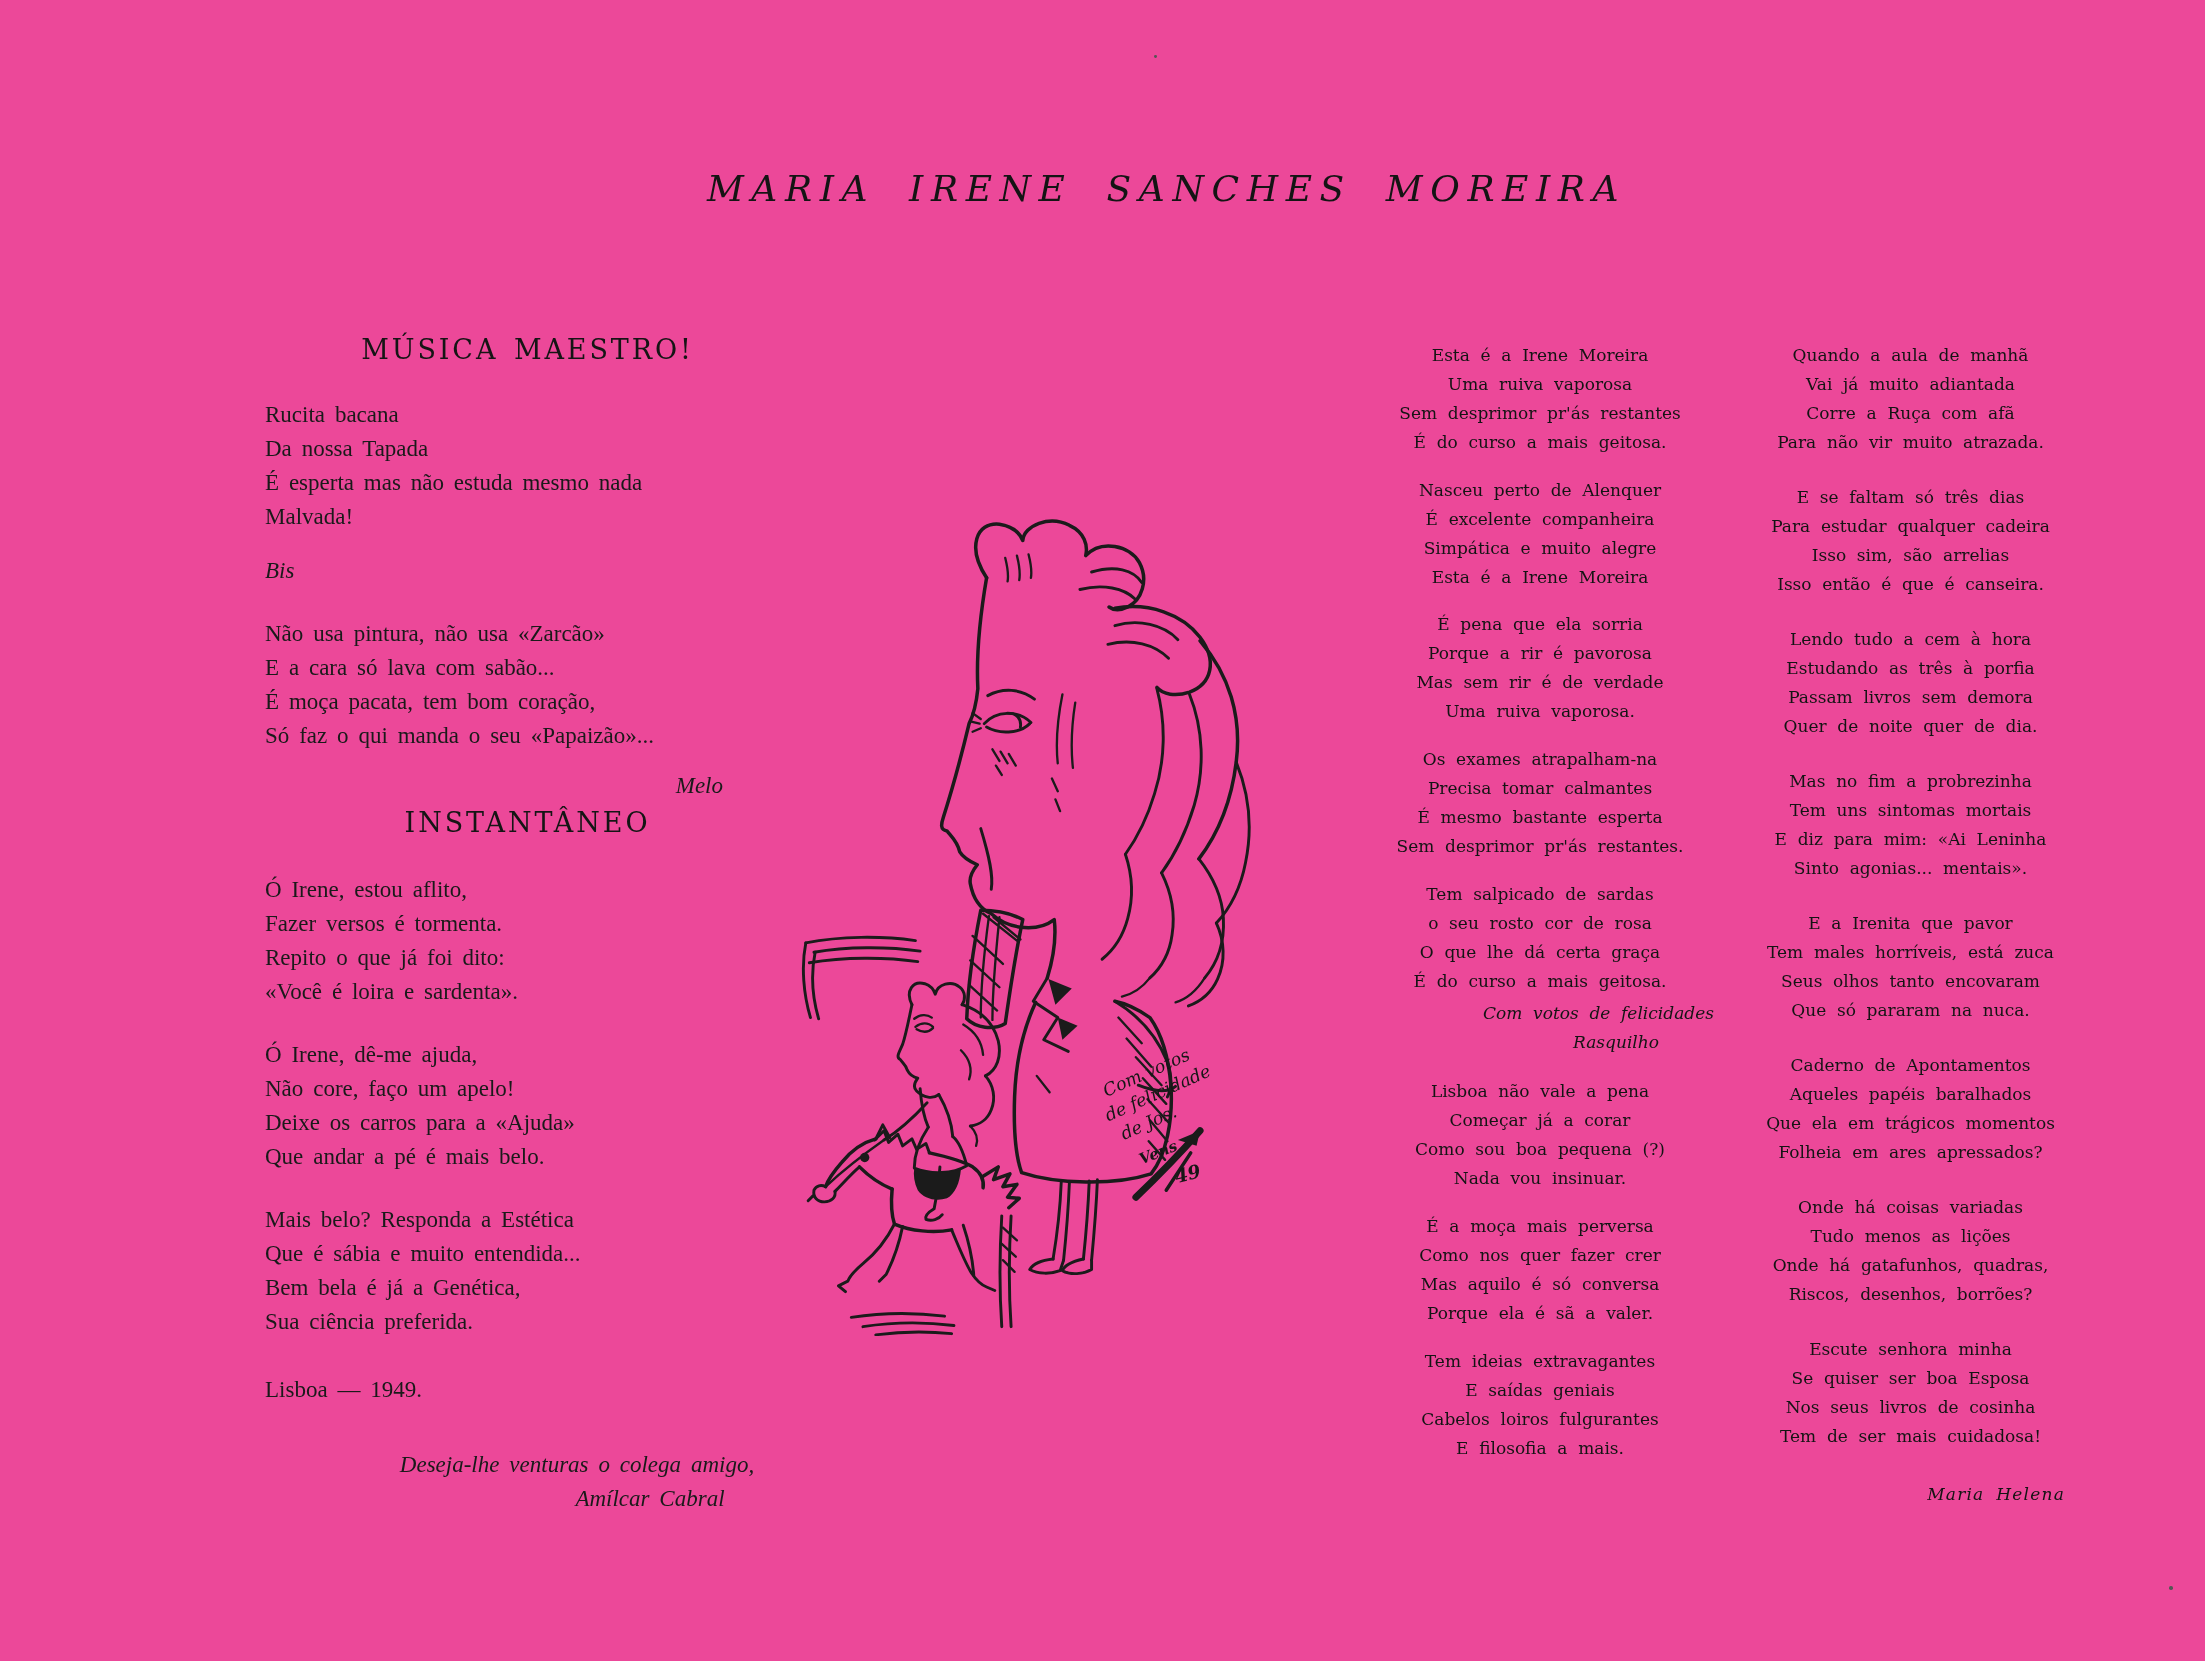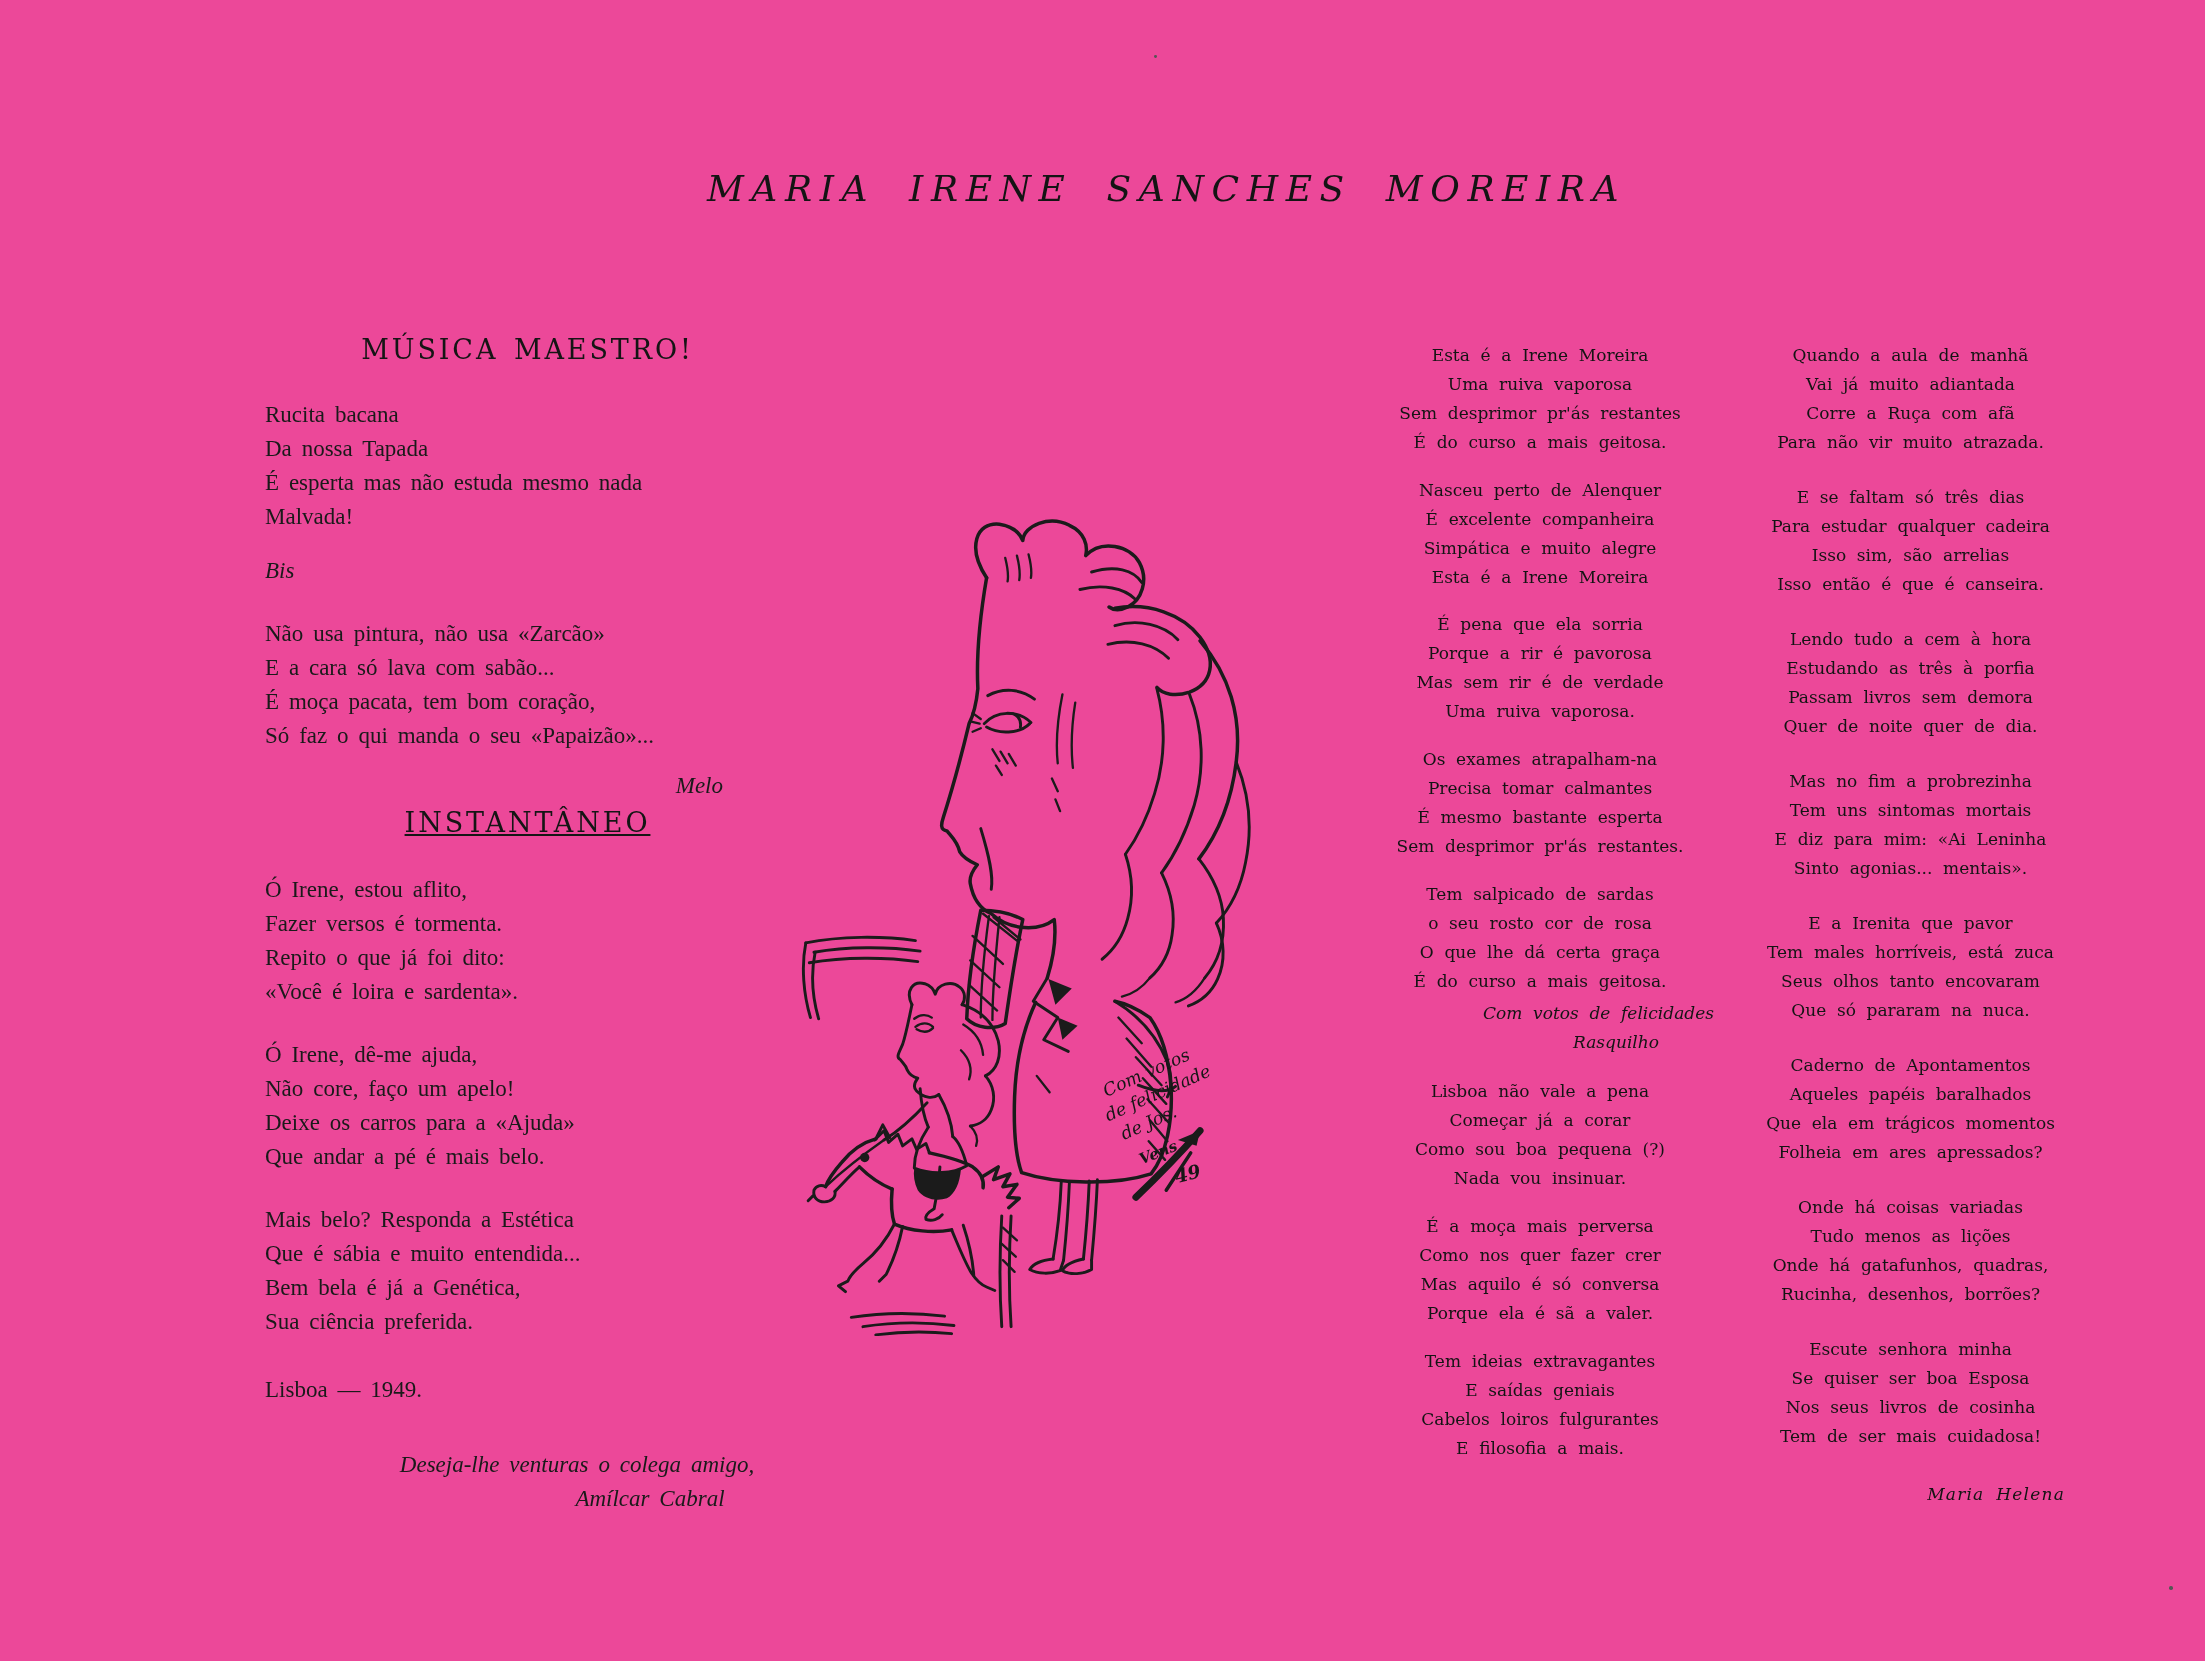--- a/index.html
+++ b/index.html
@@ -31,21 +31,21 @@
   .col-left .heading{
     text-align:center;
     font-size:27px;line-height:30px;letter-spacing:2.9px;
     font-family:"DejaVu Serif", serif;
     color:#151515;
   }
   .col-left .stanza.s1{margin-top:33px;}
   .bis-line{margin-top:20px;font-style:italic;}
   .col-left .stanza.s2{margin-top:29px;}
   .melo-line{margin-top:16.3px;text-align:right;padding-right:67px;font-style:italic;}
-  .heading2{margin-top:4.7px;text-decoration:underline;}
+  .heading2{margin-top:4.7px;}
   .col-left .stanza.s3{margin-top:35px;}
   .col-left .stanza.s4{margin-top:29px;}
   .col-left .stanza.s5{margin-top:29px;}
   .place-line{margin-top:34px;}
   .ded1{margin-top:41px;font-style:italic;text-align:center;padding-left:99px;}
   .ded2{font-style:italic;text-align:center;padding-left:245px;}
   
   .poemcol{
     position:absolute;top:341px;
     font-family:"DejaVu Serif", serif;
@@ -216,21 +216,21 @@
     <div class="stanza">
         <div class="pline">Caderno de Apontamentos</div>
         <div class="pline">Aqueles papéis baralhados</div>
         <div class="pline">Que ela em trágicos momentos</div>
         <div class="pline">Folheia em ares apressados?</div>
       </div>
     <div class="stanza">
         <div class="pline">Onde há coisas variadas</div>
         <div class="pline">Tudo menos as lições</div>
         <div class="pline">Onde há gatafunhos, quadras,</div>
-        <div class="pline">Rucinha, desenhos, borrões?</div>
+        <div class="pline">Riscos, desenhos, borrões?</div>
       </div>
     <div class="stanza">
         <div class="pline">Escute senhora minha</div>
         <div class="pline">Se quiser ser boa Esposa</div>
         <div class="pline">Nos seus livros de cosinha</div>
         <div class="pline">Tem de ser mais cuidadosa!</div>
       </div>
     <div class="right-sig">Maria Helena</div>
   </div>
 

